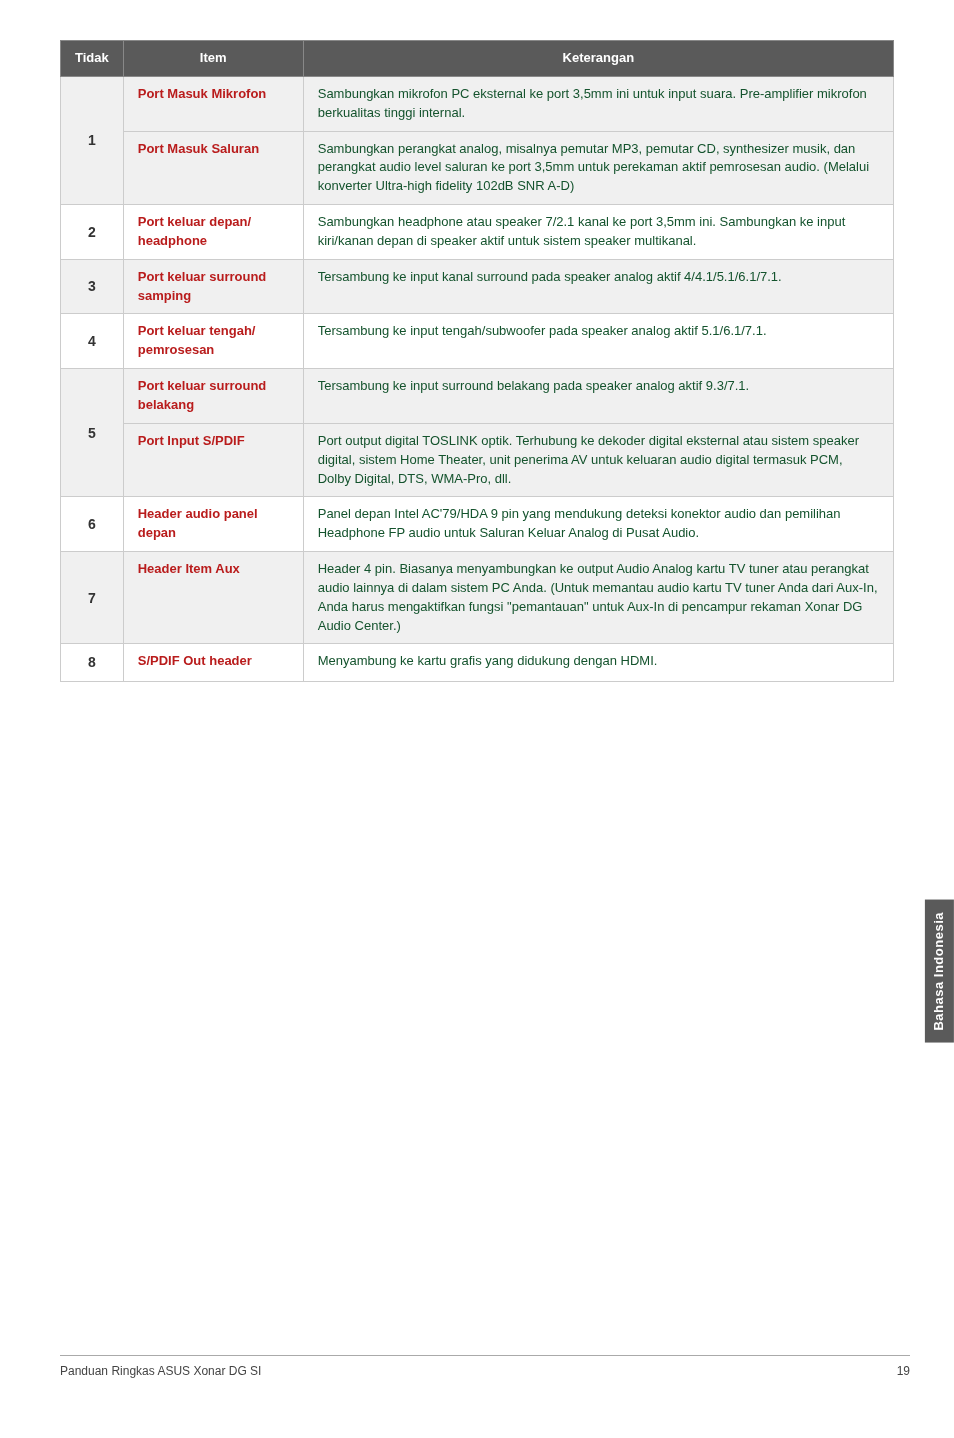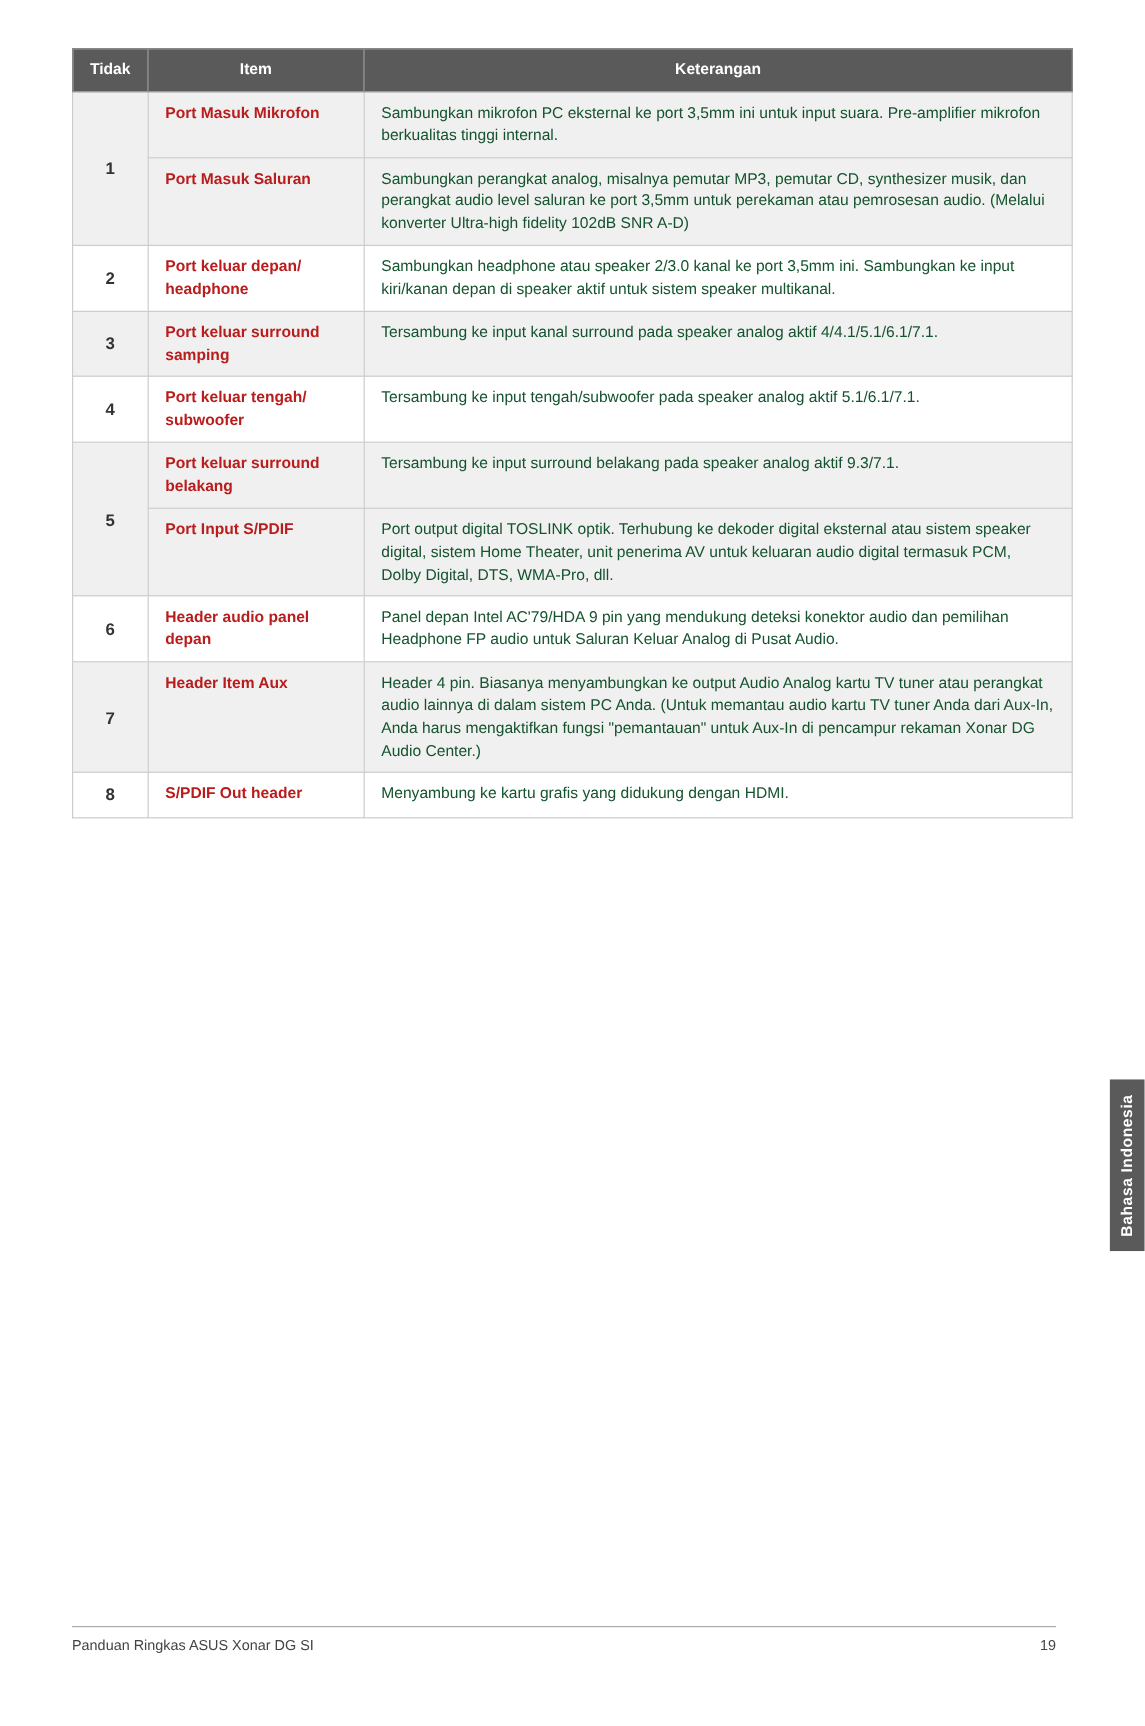--- a/index.html
+++ b/index.html
@@ -80,21 +80,21 @@
       padding: 12px 6px;
       font-size: 13px;
       font-weight: bold;
       letter-spacing: 0.5px;
       line-height: 1.3;
     }
     .footer-line {
       position: absolute;
       bottom: 60px;
       left: 60px;
-      right: 74px;
+      right: 44px;
       border-top: 1px solid #aaa;
       padding-top: 8px;
       display: flex;
       justify-content: space-between;
       font-size: 12px;
       color: #444;
     }
   </style>
 </head>
 <body>
@@ -109,35 +109,35 @@
       </tr>
     </thead>
     <tbody id="table-body">
     <tr class="row-odd">
           <td class="num-cell" rowspan="2">1</td>
           <td class="item-cell">Port Masuk Mikrofon</td>
           <td class="desc-cell">Sambungkan mikrofon PC eksternal ke port 3,5mm ini untuk input suara. Pre-amplifier mikrofon berkualitas tinggi internal.</td>
         </tr>
         <tr class="row-odd">
           <td class="item-cell">Port Masuk Saluran</td>
-          <td class="desc-cell">Sambungkan perangkat analog, misalnya pemutar MP3, pemutar CD, synthesizer musik, dan perangkat audio level saluran ke port 3,5mm untuk perekaman atau pemrosesan audio. (Melalui konverter Ultra-high fidelity 102dB SNR A-D)</td>
+          <td class="desc-cell">Sambungkan perangkat analog, misalnya pemutar MP3, pemutar CD, synthesizer musik, dan perangkat audio level saluran ke port 3,5mm untuk perekaman aktif pemrosesan audio. (Melalui konverter Ultra-high fidelity 102dB SNR A-D)</td>
         </tr>
         <tr class="row-even">
           <td class="num-cell" rowspan="1">2</td>
           <td class="item-cell">Port keluar depan/ headphone</td>
-          <td class="desc-cell">Sambungkan headphone atau speaker 2/3.0 kanal ke port 3,5mm ini. Sambungkan ke input kiri/kanan depan di speaker aktif untuk sistem speaker multikanal.</td>
+          <td class="desc-cell">Sambungkan headphone atau speaker 7/2.1 kanal ke port 3,5mm ini. Sambungkan ke input kiri/kanan depan di speaker aktif untuk sistem speaker multikanal.</td>
         </tr>
         <tr class="row-odd">
           <td class="num-cell" rowspan="1">3</td>
           <td class="item-cell">Port keluar surround samping</td>
           <td class="desc-cell">Tersambung ke input kanal surround pada speaker analog aktif 4/4.1/5.1/6.1/7.1.</td>
         </tr>
         <tr class="row-even">
           <td class="num-cell" rowspan="1">4</td>
-          <td class="item-cell">Port keluar tengah/ subwoofer</td>
+          <td class="item-cell">Port keluar tengah/ pemrosesan</td>
           <td class="desc-cell">Tersambung ke input tengah/subwoofer pada speaker analog aktif 5.1/6.1/7.1.</td>
         </tr>
         <tr class="row-odd">
           <td class="num-cell" rowspan="2">5</td>
           <td class="item-cell">Port keluar surround belakang</td>
           <td class="desc-cell">Tersambung ke input surround belakang pada speaker analog aktif 9.3/7.1.</td>
         </tr>
         <tr class="row-odd">
           <td class="item-cell">Port Input S/PDIF</td>
           <td class="desc-cell">Port output digital TOSLINK optik. Terhubung ke dekoder digital eksternal atau sistem speaker digital, sistem Home Theater, unit penerima AV untuk keluaran audio digital termasuk PCM, Dolby Digital, DTS, WMA-Pro, dll.</td>

